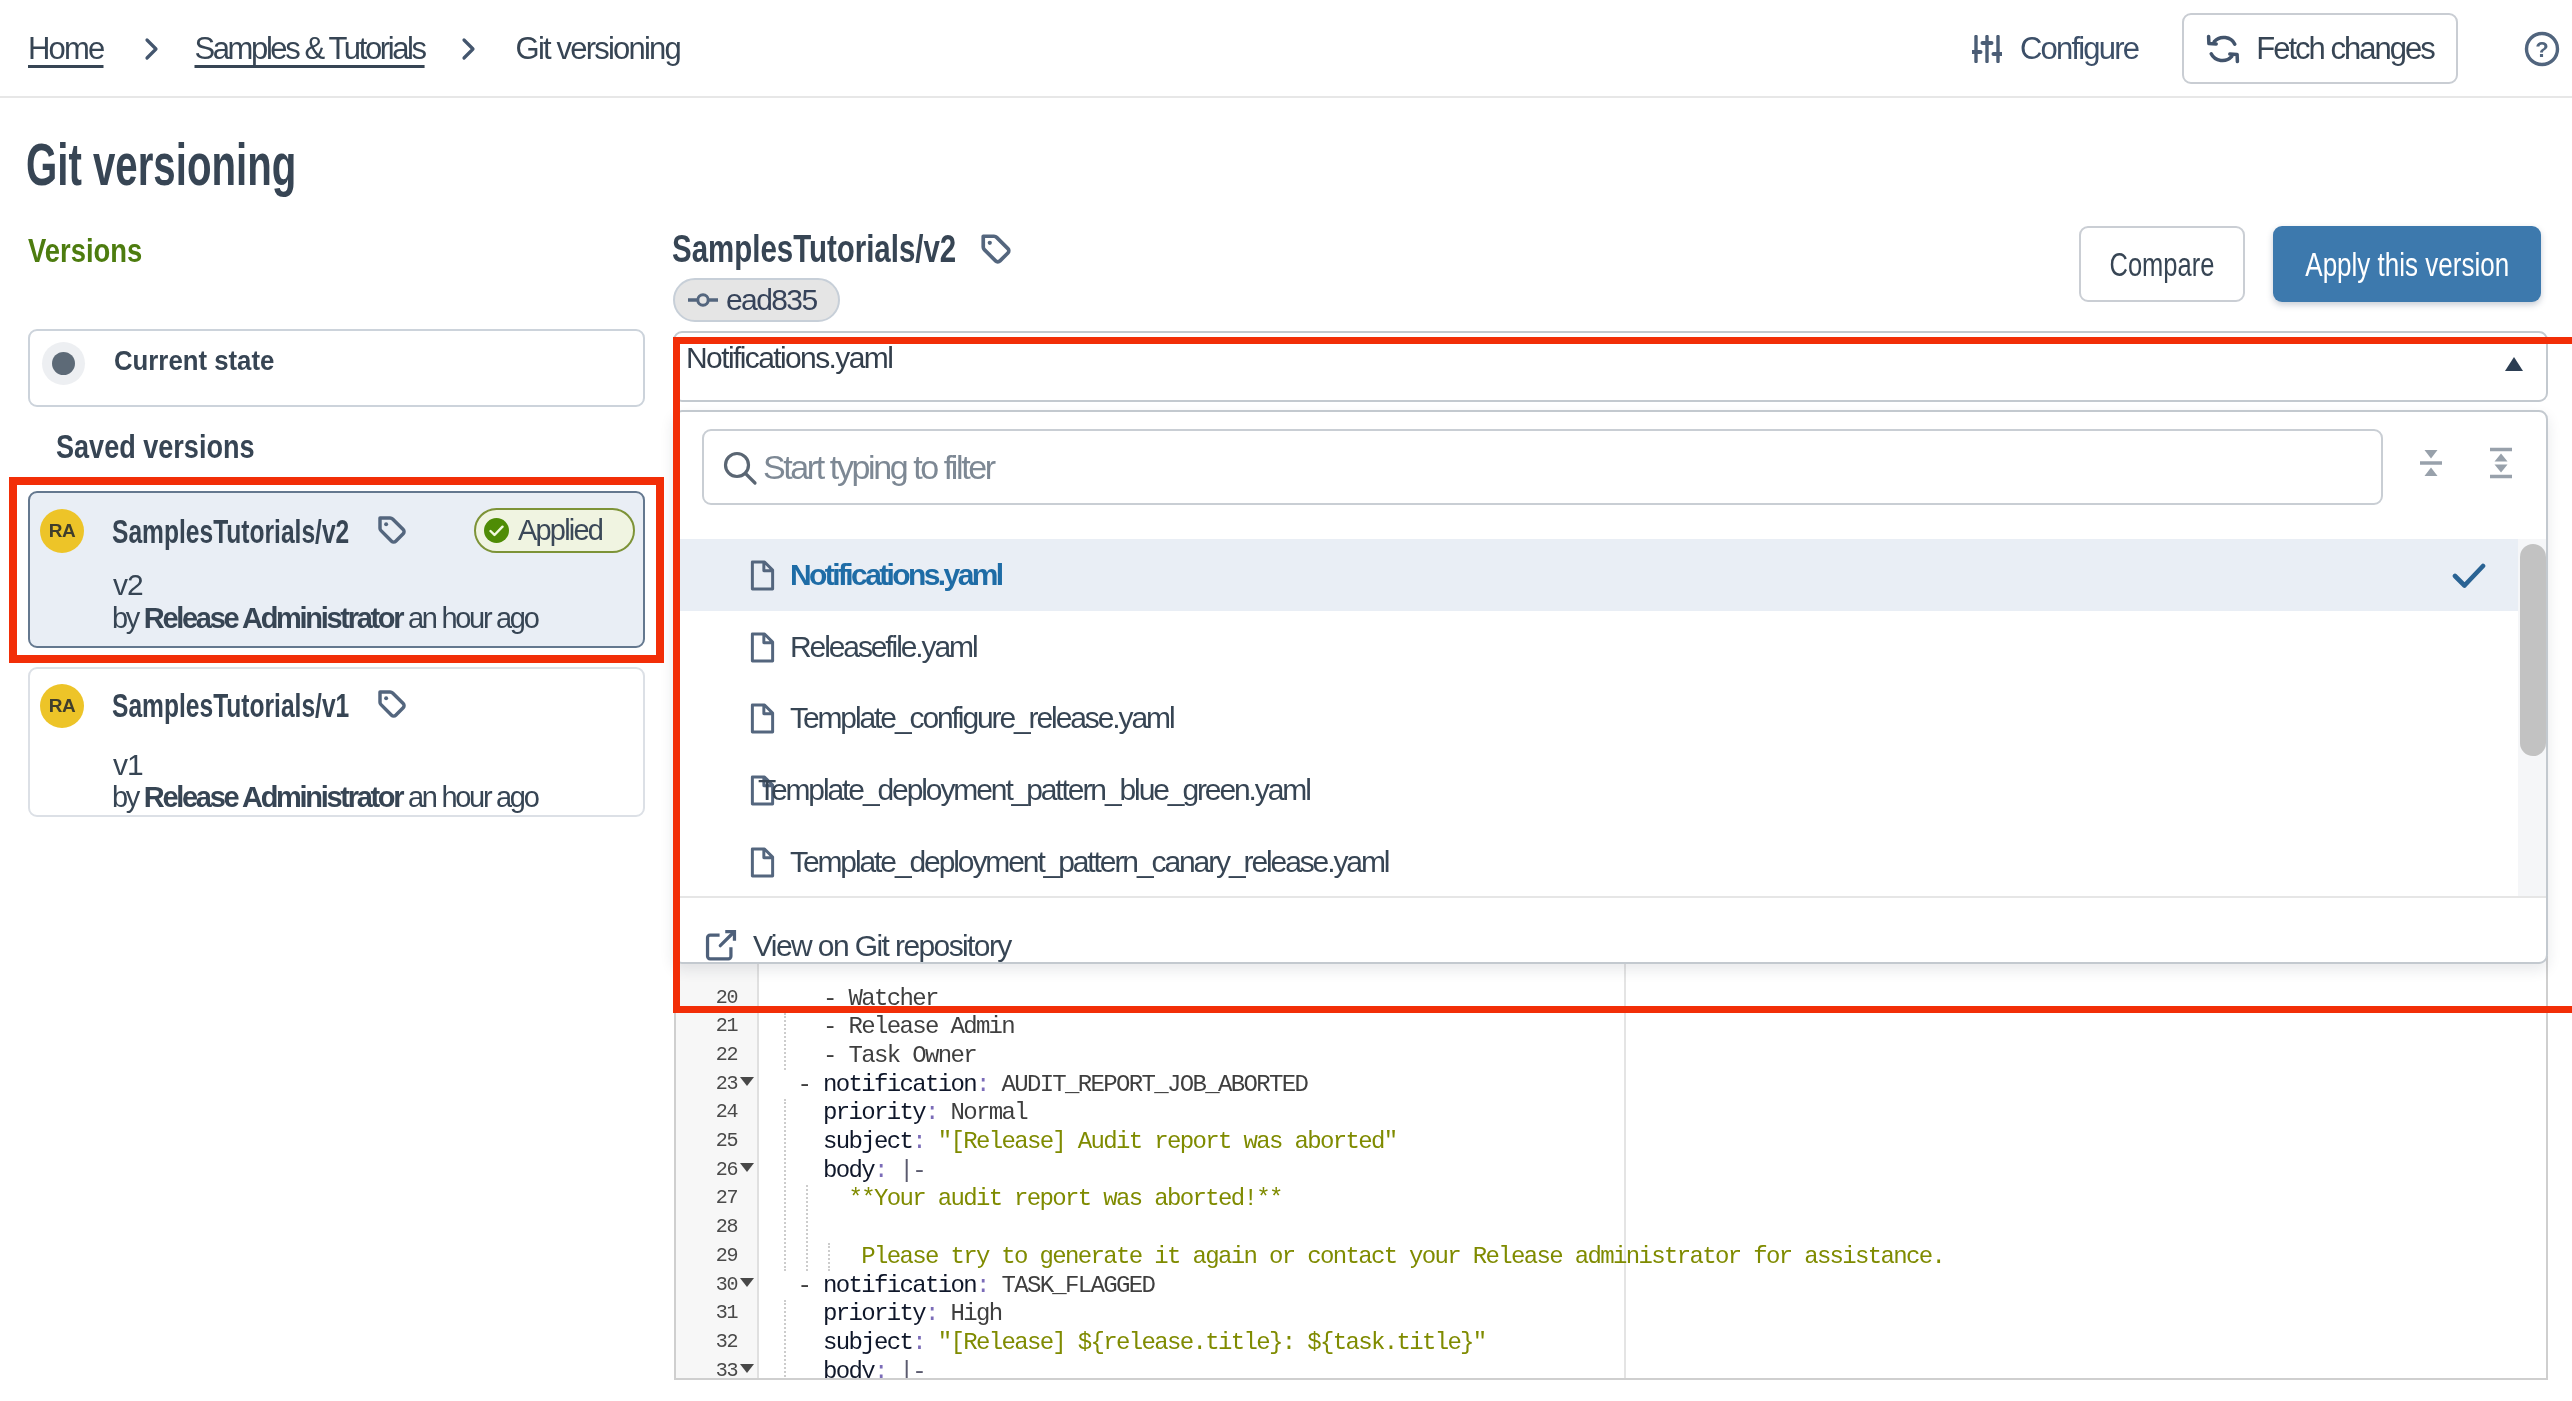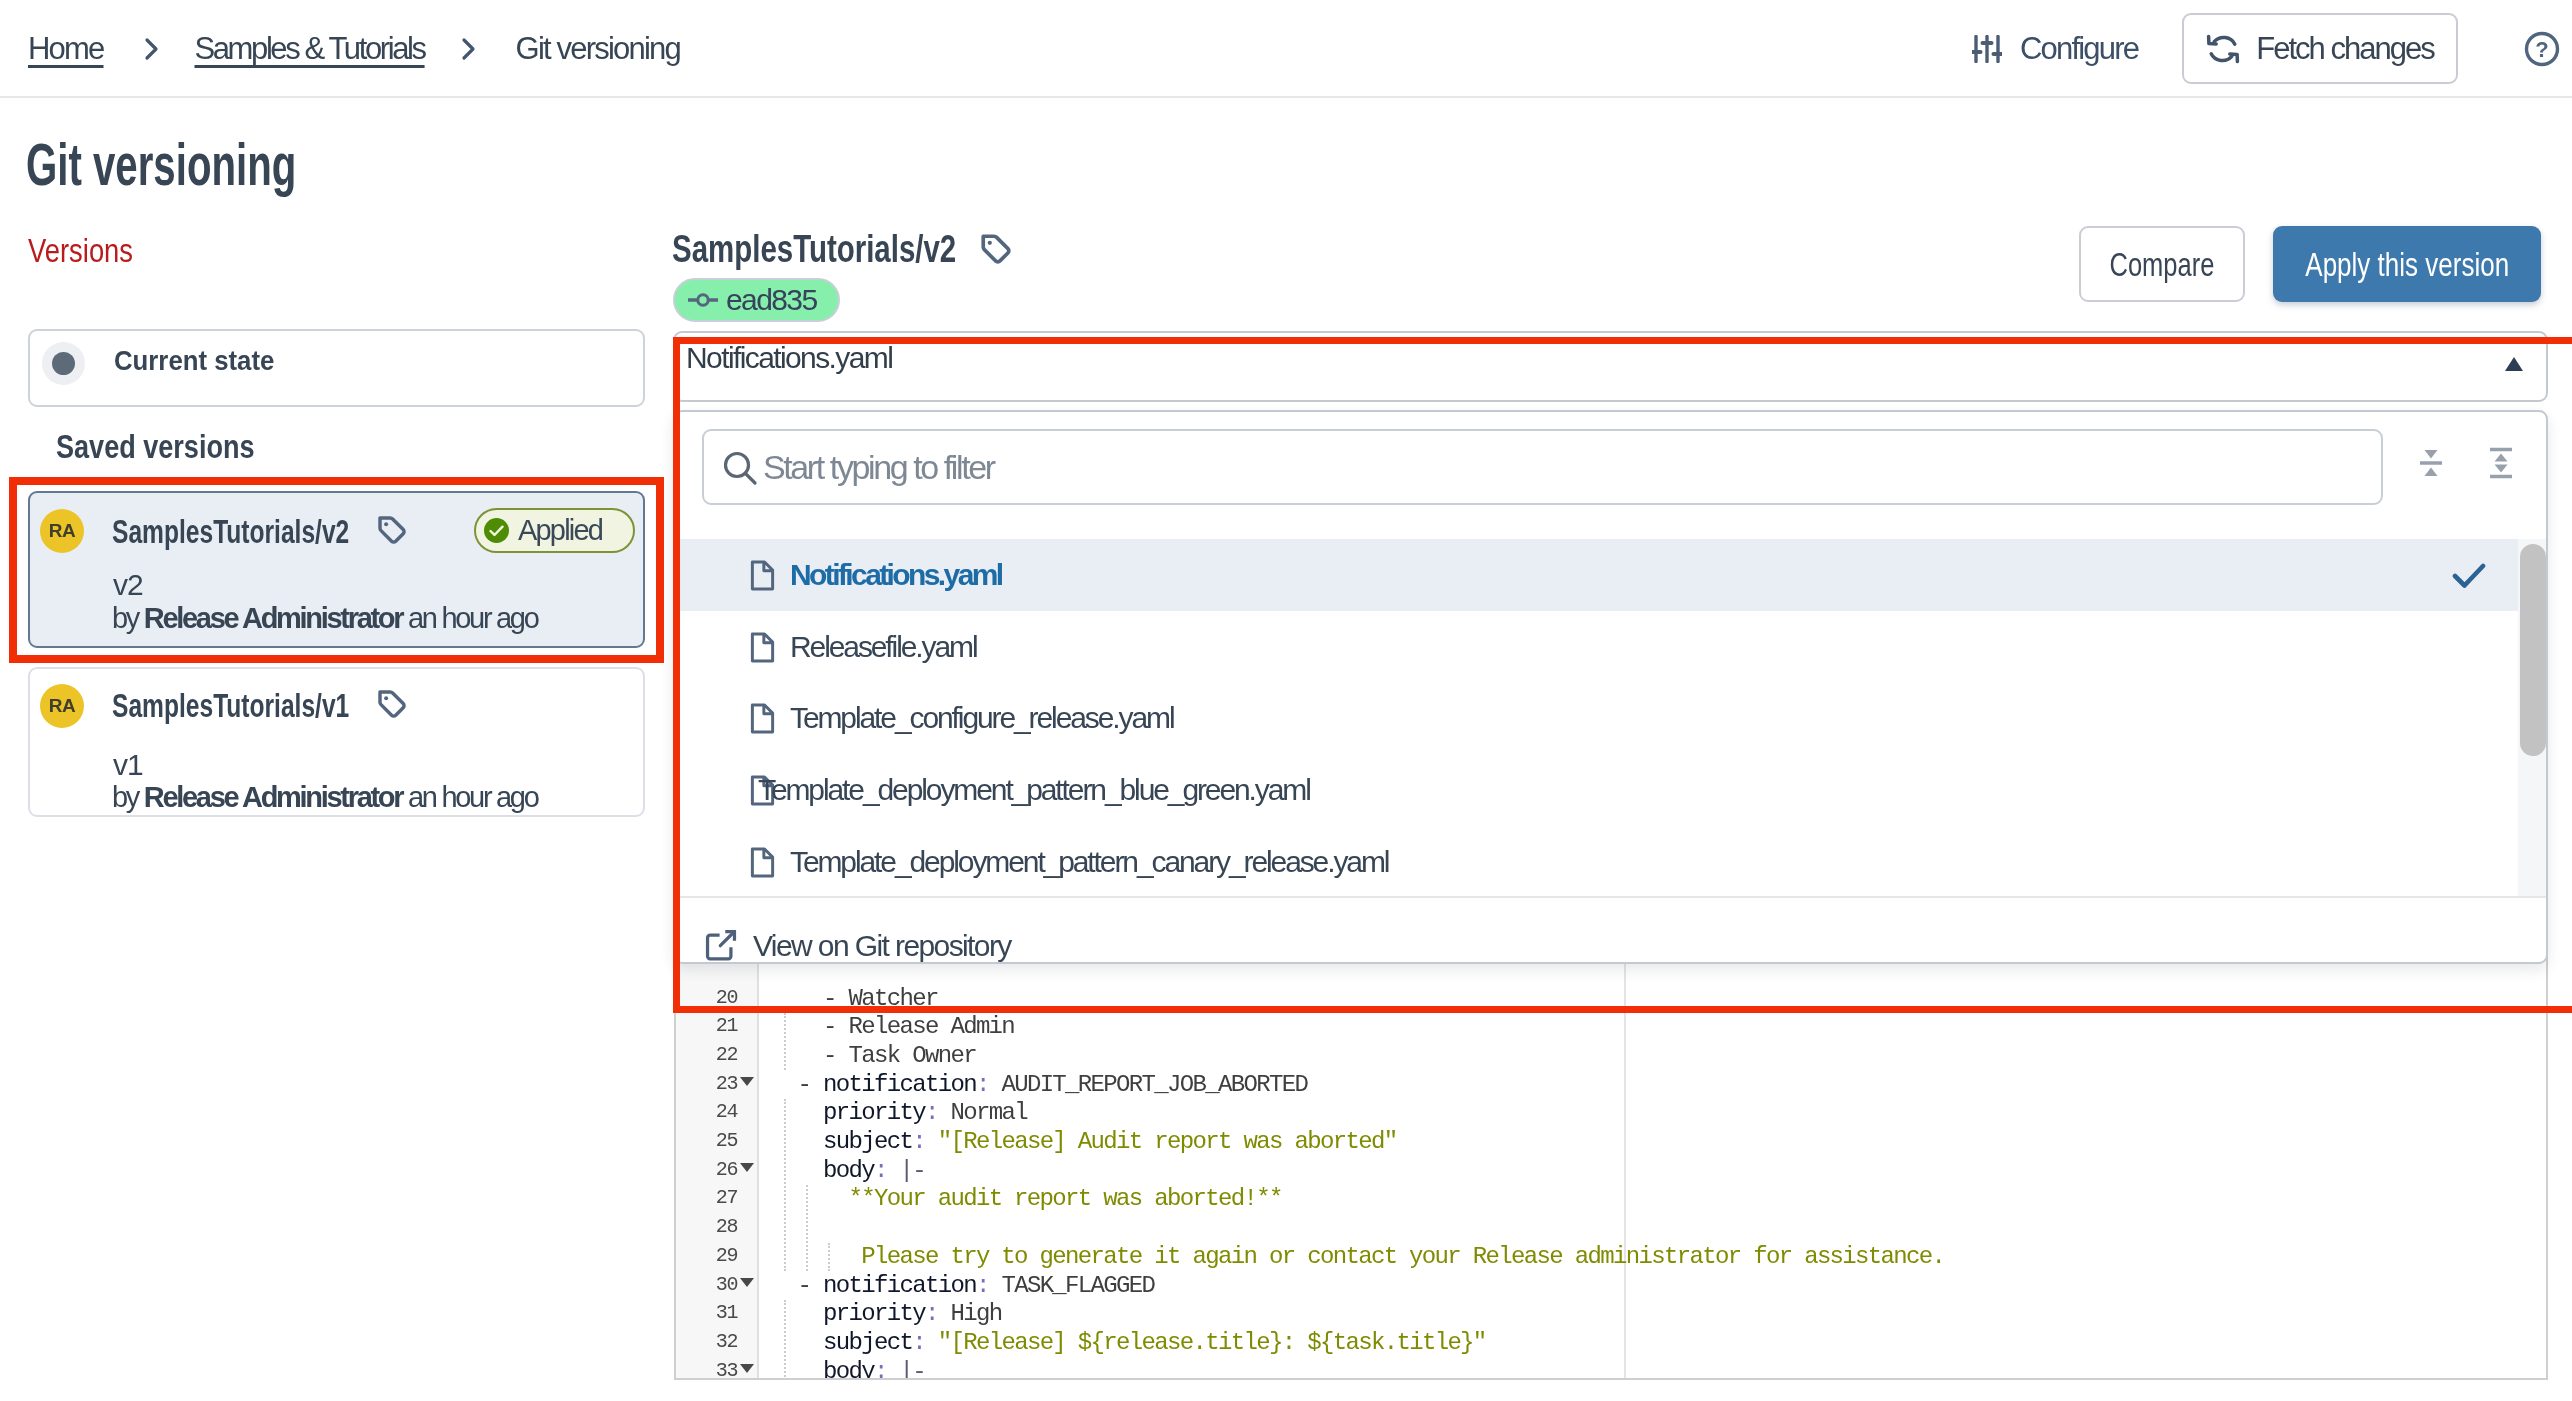--- a/index.html
+++ b/index.html
@@ -53,21 +53,21 @@
 </div>
 <div class="abs" style="left:2524px;top:31px">
   <svg width="36" height="36" viewBox="0 0 36 36">
     <circle cx="18" cy="18" r="15.5" fill="none" stroke="#51657e" stroke-width="3.4"></circle>
     <text x="18" y="25.5" text-anchor="middle" font-family="Liberation Sans" font-size="22" font-weight="bold" fill="#51657e">?</text>
   </svg>
 </div>
 
 <div class="abs nw" style="left:26px;top:135px;font-size:60px;font-weight:bold;line-height:60px;color:#374554"><span class="sx" style="transform:scaleX(0.67)">Git versioning</span></div>
 
-<div class="abs nw" style="left:28px;top:234px;font-size:33px;font-weight:normal;line-height:33px;color:#b91c1c"><span class="sx" style="transform:scaleX(0.83)">Versions</span></div>
+<div class="abs nw" style="left:28px;top:234px;font-size:33px;font-weight:bold;line-height:33px;color:#4d7c0f"><span class="sx" style="transform:scaleX(0.83)">Versions</span></div>
 <div class="abs" style="left:28px;top:329px;width:617px;height:78px;box-sizing:border-box;border:2px solid #ccd3db;border-radius:9px;background:#fff"></div>
 <div class="abs" style="left:42px;top:342px;width:43px;height:43px;border-radius:50%;background:#edeff2"></div>
 <div class="abs" style="left:52px;top:352px;width:23px;height:23px;border-radius:50%;background:#5d6a77"></div>
 <div class="abs nw" style="left:114px;top:347px;font-size:28px;font-weight:bold;line-height:28px;color:#374554"><span class="sx" style="transform:scaleX(0.92)">Current state</span></div>
 <div class="abs nw" style="left:56px;top:430px;font-size:33px;font-weight:bold;line-height:33px;color:#374554"><span class="sx" style="transform:scaleX(0.82)">Saved versions</span></div>
 
 <div class="abs" style="left:28px;top:491px;width:617px;height:157px;box-sizing:border-box;border:2px solid #64788f;border-radius:9px;background:#e9eef5"></div>
 <div class="abs" style="left:40px;top:509px;width:44px;height:44px;border-radius:50%;background:#edc428;display:flex;align-items:center;justify-content:center;font-size:19px;font-weight:bold;color:#403e2c;letter-spacing:-0.5px">RA</div>
 <div class="abs nw" style="left:112px;top:515px;font-size:33px;font-weight:bold;line-height:33px;color:#374554"><span class="sx" style="transform:scaleX(0.745)">SamplesTutorials/v2</span></div>
 <svg class="abs" style="left:376px;top:514px" width="32" height="32" viewBox="0 0 24 24">
@@ -93,21 +93,21 @@
     <circle cx="7.6" cy="7.6" r="1.5" fill="#54667e"></circle>
   </svg>
 <div class="abs nw" style="left:113px;top:750px;font-size:30px;line-height:30px;letter-spacing:-1px;color:#374554">v1</div>
 <div class="abs nw" style="left:112px;top:783px;font-size:29px;line-height:29px;letter-spacing:-2.3px;color:#374554">by <b>Release Administrator</b> an hour ago</div>
 
 <div class="abs nw" style="left:672px;top:230px;font-size:38px;font-weight:bold;line-height:38px;color:#374554"><span class="sx" style="transform:scaleX(0.775)">SamplesTutorials/v2</span></div>
 <svg class="abs" style="left:979px;top:232px" width="34" height="34" viewBox="0 0 24 24">
     <path d="M3 3 h7.6 a2.6 2.6 0 0 1 1.85 0.77 L20.4 11.7 a2.2 2.2 0 0 1 0 3.1 L14.8 20.4 a2.2 2.2 0 0 1 -3.1 0 L3.77 12.45 A2.6 2.6 0 0 1 3 10.6 Z" fill="none" stroke="#54667e" stroke-width="2.6" stroke-linejoin="round"></path>
     <circle cx="7.6" cy="7.6" r="1.5" fill="#54667e"></circle>
   </svg>
-<div class="abs" style="left:673px;top:278px;width:167px;height:44px;box-sizing:border-box;border:2px solid #c7cfd8;border-radius:24px;background:#86efac;display:flex;align-items:center">
+<div class="abs" style="left:673px;top:278px;width:167px;height:44px;box-sizing:border-box;border:2px solid #c7cfd8;border-radius:24px;background:#e5e5e5;display:flex;align-items:center">
   <svg style="margin-left:13px" width="30" height="18" viewBox="0 0 30 18">
       <g stroke="#54667e" fill="none">
         <circle cx="15" cy="9" r="5.2" stroke-width="3"></circle>
         <line x1="0" y1="9" x2="9" y2="9" stroke-width="3.4" stroke-linecap="round"></line>
         <line x1="21" y1="9" x2="30" y2="9" stroke-width="3.4" stroke-linecap="round"></line>
       </g>
     </svg>
   <span style="margin-left:8px;font-size:30px;letter-spacing:-1.6px;color:#36435a">ead835</span>
 </div>
 

